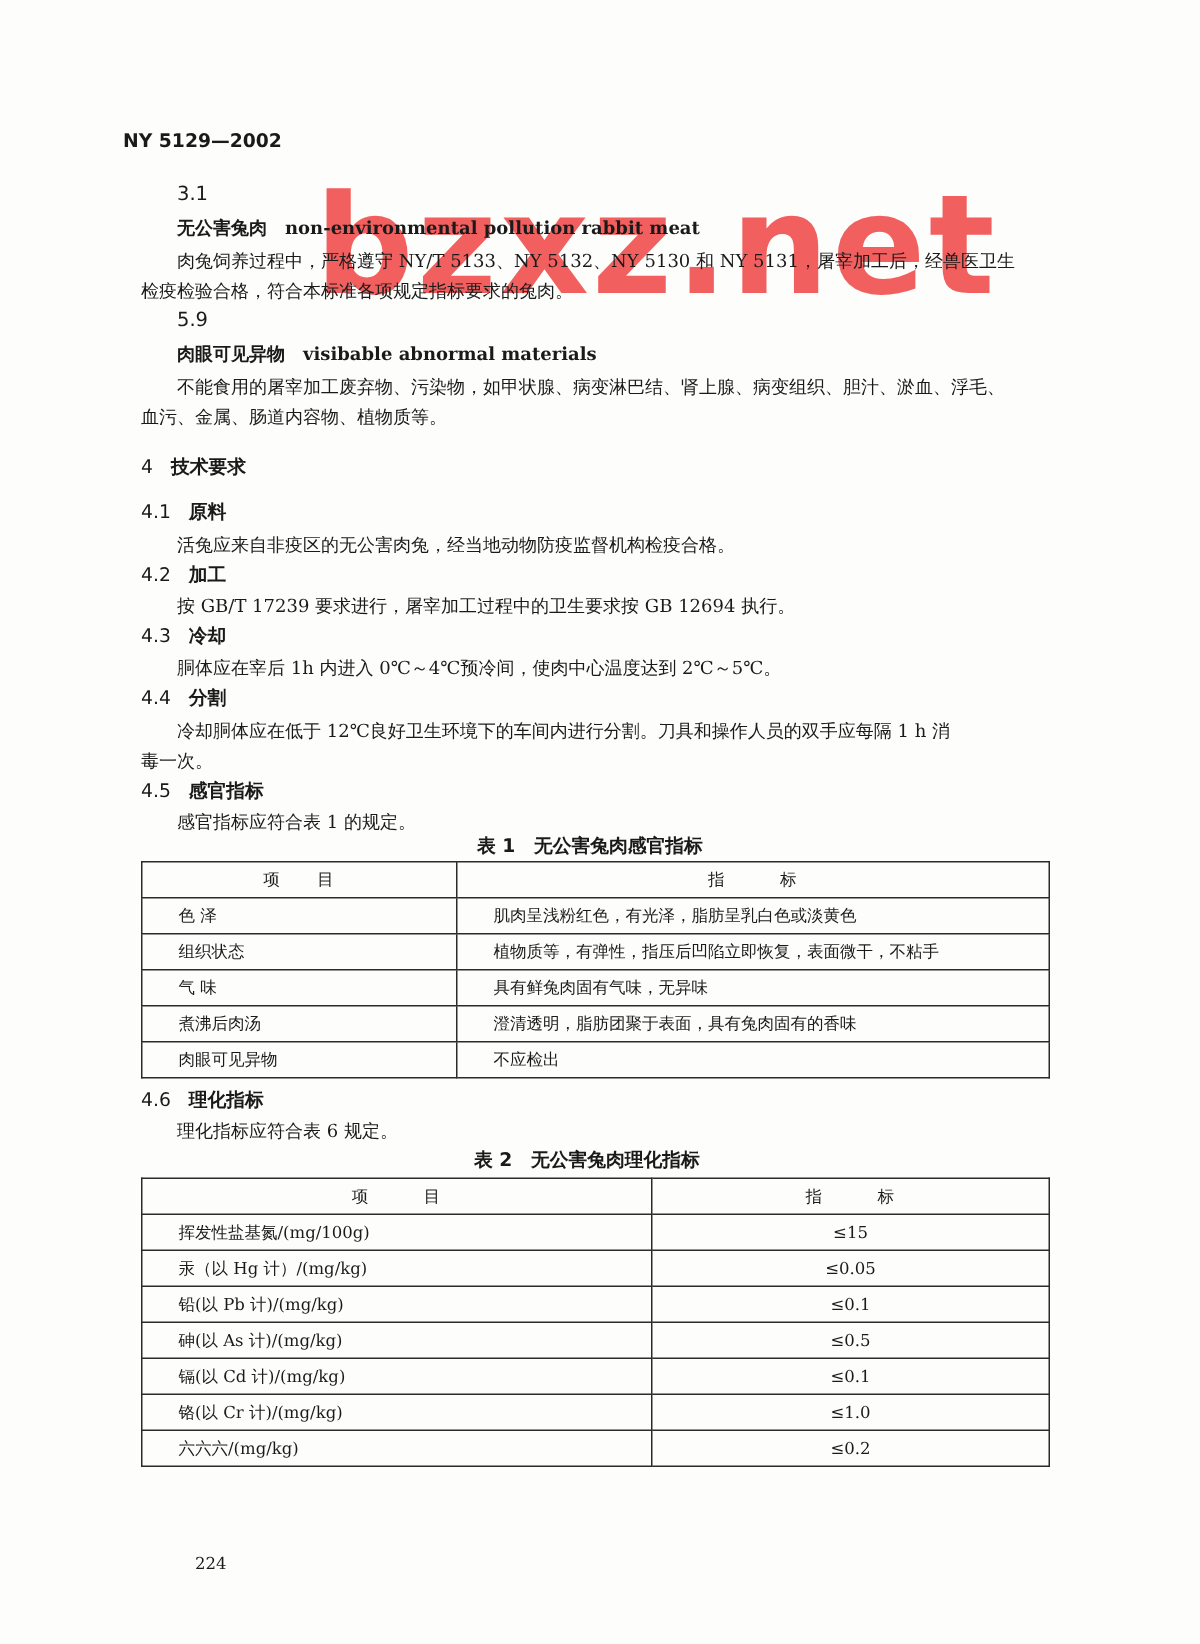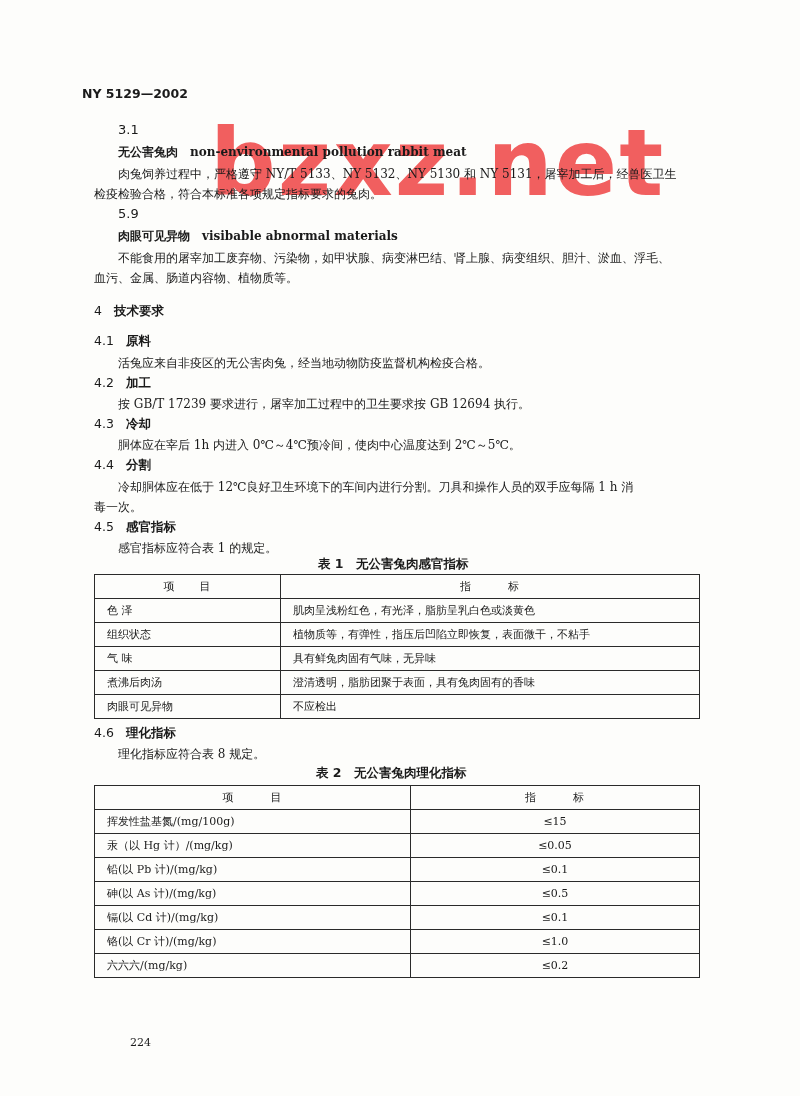--- a/index.html
+++ b/index.html
@@ -19,21 +19,21 @@
   .term .en { font-family:"DejaVu Serif", serif; margin-left:12px; }
   .para { font-size:12px; }
   .heading { font-family:"DejaVu Sans", sans-serif; font-size:12.5px; }
   .heading .t { font-weight:bold; margin-left:12px; }
   .caption { font-family:"DejaVu Sans", sans-serif; font-weight:bold; font-size:12.5px; }
   table.doc {
     position:absolute; z-index:1; border-collapse:collapse; font-size:11px;
     font-family:"DejaVu Serif", serif;
   }
   table.doc td, table.doc th {
-    border:1px solid #2a2a2a; padding:0 12px; height:23px; font-weight:normal;
+    border:1px solid #2a2a2a; padding:0 24px; height:23px; font-weight:normal;
   }
   table.doc th { text-align:center; letter-spacing:1px; }
   .t1 td.item { text-align:left; }
   .t2 td.val { text-align:center; }
   .pagenum { left:130px; top:1036px; font-size:11px; }
 </style>
 </head>
 <body>
 
 <div class="watermark">bzxz.net</div>
@@ -111,21 +111,21 @@
   <tr>
     <td class="item">肉眼可见异物</td>
     <td>不应检出</td>
   </tr>
 </tbody>
   </table>
 
 <div class="abs heading" style="left:94px;top:725px;">
   <span>4.6</span><span class="t">理化指标</span>
 </div>
-<div class="abs para" style="left:118px;top:746px;">理化指标应符合表 8 规定。</div>
+<div class="abs para" style="left:118px;top:746px;">理化指标应符合表 6 规定。</div>
 
 <div class="abs caption" style="left:316px;top:765px;">表 2　无公害兔肉理化指标</div>
 
 <table class="doc t2" style="left:94px;top:785px;width:606px;">
   <tbody>
       <tr>
     <th style="width:291px;">项　　　目</th>
     <th>指　　　标</th>
   </tr>
   <tr>

